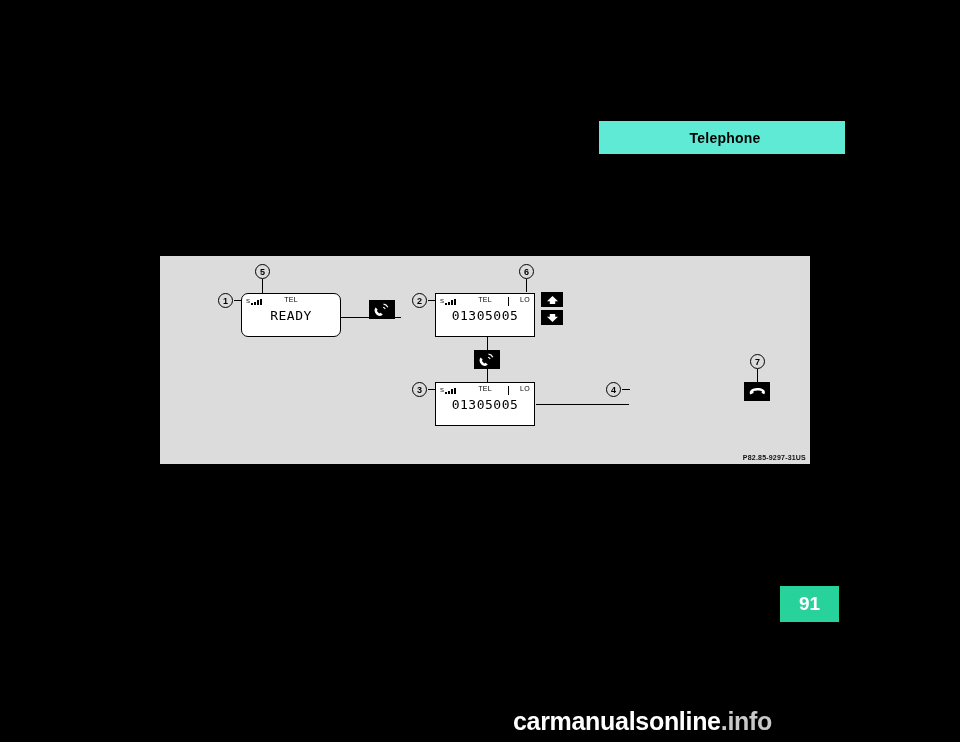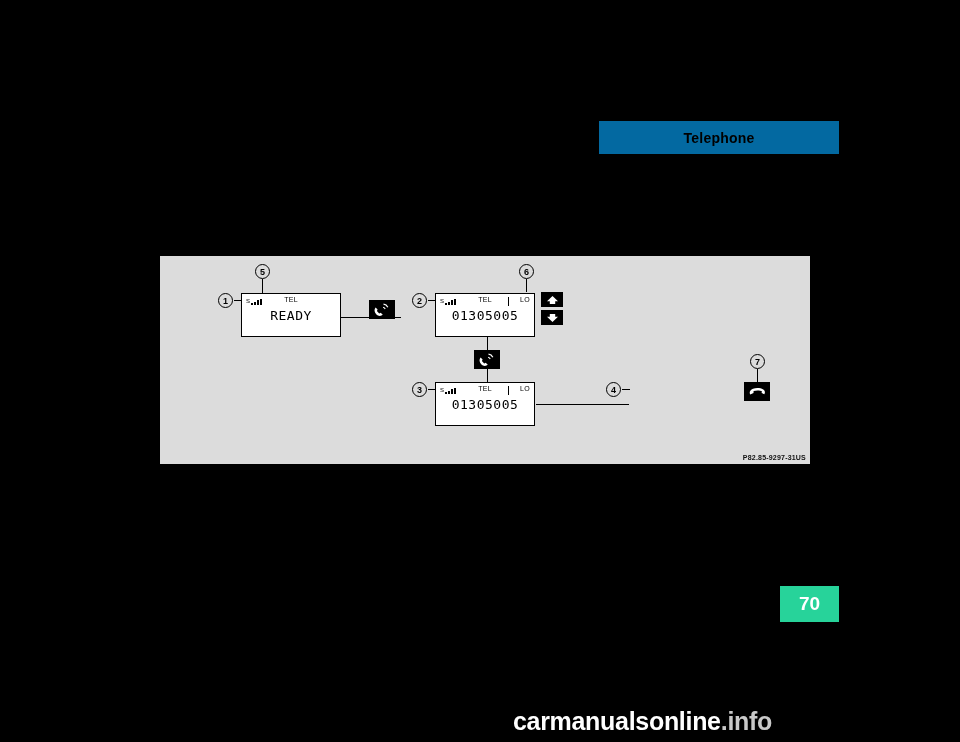--- a/index.html
+++ b/index.html
@@ -15,24 +15,25 @@
     overflow: hidden;
   }
 
   
   .header-tab {
     position: absolute;
     left: 599px;
     top: 121px;
     width: 240px;
     height: 33px;
-    background: #0369a1;
+    background: #5eead4;
     display: flex;
     align-items: center;
     justify-content: center;
+    padding-left: 6px;
   }
   .header-tab span {
     color: #000000;
     font-size: 14px;
     font-weight: bold;
     letter-spacing: 0.2px;
   }
 
   
   .page-tab {
@@ -211,21 +212,21 @@
 <div class="header-tab">
   <span>Telephone</span>
 </div>
 
 <div class="figure">
 
   <div class="hline" style="left:181px; top:61px; width:60px;"></div>
   <div class="vline" style="left:327px; top:76px; height:60px;"></div>
   <div class="hline" style="left:376px; top:148px; width:93px;"></div>
 
-  <div class="display" style="left:81px; top:37px; width:100px; height:44px;">
+  <div class="display" style="left:81px; top:37px; width:100px; height:44px;border-radius:7px;">
     <div class="disp-top">
       <div class="disp-sig">
         <span class="s-letter">S</span>
         <span class="bar b1"></span>
         <span class="bar b2"></span>
         <span class="bar b3"></span>
         <span class="bar b4"></span>
       </div>
       <div class="disp-tel">TEL</div>
     </div>
@@ -316,18 +317,18 @@
   <div class="leader" style="left:366px; top:23px; width:1px; height:13px;"></div>
   <div class="callout" style="left:359px; top:8px;">6</div>
 
   <div class="leader" style="left:597px; top:113px; width:1px; height:13px;"></div>
   <div class="callout" style="left:590px; top:98px;">7</div>
 
   <div class="fig-code">P82.85-9297-31US</div>
 </div>
 
 <div class="page-tab">
-  <span>70</span>
+  <span>91</span>
 </div>
 
 <div class="watermark">
   <span>carmanualsonline</span><span class="dim">.info</span>
 </div>
 
 </body></html>

